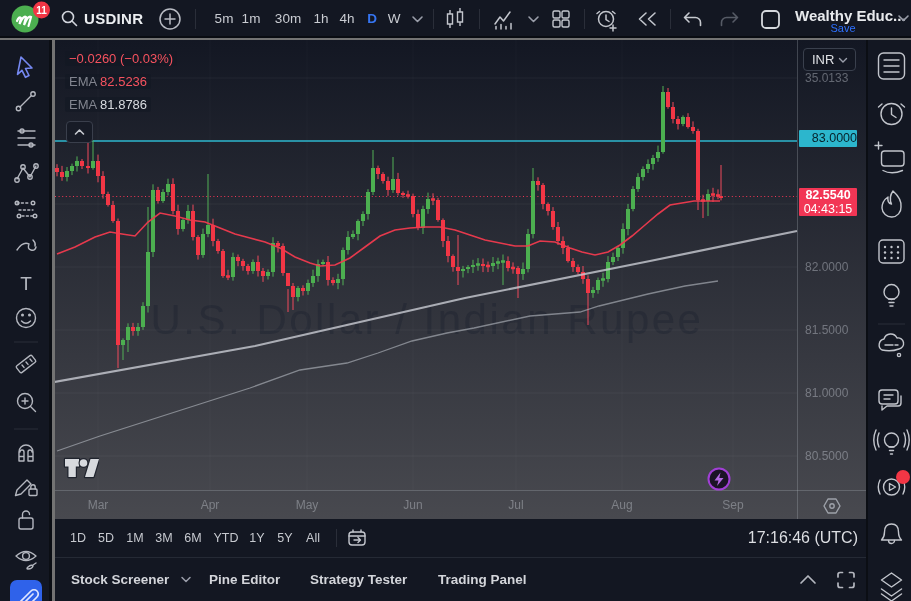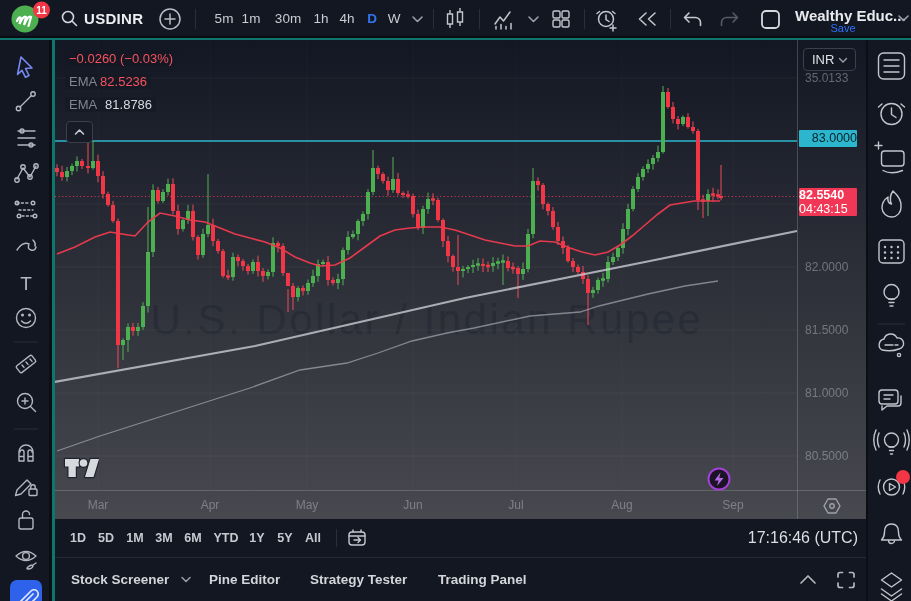--- a/index.html
+++ b/index.html
@@ -1,28 +1,28 @@
 <!DOCTYPE html>
 <html><head><meta charset="utf-8"><style>
 *{margin:0;padding:0;box-sizing:border-box}
 html,body{width:911px;height:601px;overflow:hidden;background:#131722;
  font-family:"Liberation Sans",sans-serif;-webkit-font-smoothing:antialiased}
 .abs{position:absolute}
-#app{position:relative;width:911px;height:601px;background:#0f766e;color:#d1d4dc}
+#app{position:relative;width:911px;height:601px;background:#737373;color:#d1d4dc}
 #topbar{left:0;top:0;width:911px;height:38px;background:#131722;border-bottom:2px solid #090c12}
 #leftbar{left:0;top:40px;width:52px;height:561px;background:#131722;border-right:3px solid #0b0e14}
 #sidebar{left:866px;top:40px;width:45px;height:561px;background:#131722;border-left:2px solid #0b0e14}
 #chart{left:55px;top:40px;width:811px;height:479px;background:linear-gradient(180deg,#131723 0%,#48494f 100%)}
 #row1{left:55px;top:519px;width:811px;height:38px;background:#131722}
 #row2{left:55px;top:557px;width:811px;height:44px;background:#131722;border-top:1px solid #252a35}
 .tf{position:absolute;top:0;height:38px;line-height:38px;font-size:13.5px;color:#c9ccd2;transform:translateX(-50%)}
 .vsep{position:absolute;top:9px;height:20px;width:1px;background:#2a2e39}
 .axlabel{position:absolute;left:750px;font-size:12px;color:rgba(196,201,210,.44);transform:translateY(-50%)}
 .mon{position:absolute;top:458px;font-size:12px;color:rgba(200,204,212,.42);transform:translateX(-50%)}
-.b1{position:absolute;top:0;height:38px;line-height:38px;font-size:12.5px;color:#c6c9cf;transform:translateX(-50%);font-weight:700}
+.b1{position:absolute;top:0;height:38px;line-height:38px;font-size:12.5px;color:#c6c9cf;transform:translateX(-50%);font-weight:400}
 .b2{position:absolute;top:0;height:44px;line-height:44px;font-size:13.5px;color:#d3d5da;font-weight:700}
 </style></head>
 <body>
 <div id="app">
     <div id="topbar" class="abs">
       <svg class="abs" style="left:0;top:0" width="911" height="38" viewBox="0 0 911 38">
         <circle cx="25" cy="19" r="13.5" fill="#4caf50"></circle>
         <path d="M17 21 q2 -5 4 -3 l-1.5 6 q4 -9 6.5 -7 l-2 8 q4 -10 7 -8 l-2.5 9" stroke="#fff" stroke-width="2.2" fill="none" stroke-linecap="round"></path>
         <circle cx="41.5" cy="10" r="8.5" fill="#f23645"></circle>
         <text x="41.5" y="13.5" font-size="10" font-weight="700" fill="#fff" text-anchor="middle">11</text>
@@ -91,34 +91,34 @@
         <path fill="none" stroke="#53b057" stroke-width="1" d="M12 127 V141.4 M17 123.6 V135.1 M22 116.4 V131.5 M38 100 V129.7 M68 298.3 V320 M73 283.3 V312 M83 283 V295.8 M88 262.2 V289.9 M93 167 V272.5 M98 144.3 V217 M108 149.1 V162.9 M113 138.7 V155.5 M128 178.5 V191.5 M133 164.9 V183.8 M148 188.6 V217.8 M153 134 V197.2 M178 212.7 V240.7 M198 219.4 V233.8 M213 229.4 V239.5 M218 197.2 V236.7 M243 246 V261.4 M253 239.6 V254.8 M258 229.7 V246.9 M263 219.6 V241.8 M268 219.6 V226.3 M283 233.8 V249.2 M288 207.5 V245.3 M293 191.1 V214.5 M298 190.4 V199 M303 179.3 V200.3 M308 171.3 V186 M313 149.2 V179.6 M318 110 V155 M338 117 V152.9 M368 165.7 V194 M373 152.6 V173.8 M408 225.9 V237.5 M413 225.1 V233.2 M418 219.8 V233 M423 218.1 V230.7 M438 217 V231.9 M443 217.7 V229.2 M448 214.5 V245 M468 222.5 V239.9 M473 188.9 V232.4 M478 128 V198.4 M538 246.9 V257.8 M543 237.5 V253.7 M548 232.8 V246.8 M553 216.1 V242.4 M558 212.6 V225.1 M563 205.8 V221 M568 183.3 V213.7 M573 163.9 V195.3 M578 146.1 V171.3 M583 133.2 V151.9 M588 126.4 V140.6 M593 119.4 V133 M598 114.9 V129.7 M603 105.6 V121.8 M608 46 V113.7 M628 75.4 V86.2 M653 149.4 V176"></path>
 <path fill="none" stroke="#ef4b5c" stroke-width="1" d="M2 124.2 V136.3 M7 125.9 V140.8 M27 119 V129 M33 97 V133.5 M43 114.6 V142.3 M48 131.2 V158.6 M53 151.7 V166.6 M58 160.9 V182.8 M63 178.5 V328 M78 282.9 V295.7 M103 146.9 V163.6 M118 138.3 V174.4 M123 164.7 V194.7 M138 164.6 V200.5 M143 195.1 V219.6 M158 178.7 V206.3 M163 198.9 V213.7 M168 209 V237.8 M173 229.8 V240.1 M183 214.5 V226.2 M188 218.8 V230.7 M193 223.9 V234.6 M203 215.6 V236.5 M208 228 V241.9 M223 201 V212.4 M228 203.4 V235.8 M233 272 V249.1 M238 243 V270 M248 245.3 V255.5 M273 216 V245.6 M278 237.3 V245.4 M323 125.6 V139.1 M328 132.2 V143.6 M333 136.7 V155.8 M343 132.9 V155.5 M348 151.4 V157.8 M353 150.6 V158.5 M358 153.6 V177.3 M363 169.6 V190.2 M378 153.3 V165.1 M383 157.8 V181.7 M388 178.4 V207.1 M393 196 V222.3 M398 214.4 V231.7 M403 195 V245 M428 218.5 V232.1 M433 221.5 V232.1 M453 216.4 V231.4 M458 222.4 V233.7 M463 226.1 V258 M483 137.3 V150.7 M488 143.1 V169.3 M493 162.4 V175.5 M498 167.1 V189.7 M503 182 V205 M508 196.4 V214.1 M513 205.2 V222.6 M518 218 V231.9 M523 224.5 V234.3 M528 226 V243.8 M533 235.3 V285 M613 48 V68.7 M618 62 V83.4 M623 76 V89.5 M633 73.2 V88.6 M638 81.4 V93.7 M643 88.8 V170 M648 154.7 V178 M658 147.8 V162 M663 149.4 V159.2 M666 125 V160.4"></path>
 <path fill="#4caf50" d="M10 131 h4 v6 h-4 z M15 126 h4 v5 h-4 z M20 121 h4 v5 h-4 z M36 121 h4 v7 h-4 z M66 300 h4 v5 h-4 z M71 287 h4 v13 h-4 z M81 287 h4 v4 h-4 z M86 266 h4 v21 h-4 z M91 212 h4 v54 h-4 z M96 150 h4 v62 h-4 z M106 152 h4 v9 h-4 z M111 144 h4 v8 h-4 z M126 180 h4 v9 h-4 z M131 171 h4 v9 h-4 z M146 194 h4 v21 h-4 z M151 185 h4 v9 h-4 z M176 217 h4 v20 h-4 z M196 222 h4 v9 h-4 z M211 232 h4 v4 h-4 z M216 203 h4 v29 h-4 z M241 248 h4 v9 h-4 z M251 243 h4 v8 h-4 z M256 236 h4 v7 h-4 z M261 224 h4 v12 h-4 z M266 222 h4 v2 h-4 z M281 239 h4 v4 h-4 z M286 210 h4 v29 h-4 z M291 197 h4 v13 h-4 z M296 194 h4 v3 h-4 z M301 181 h4 v13 h-4 z M306 174 h4 v7 h-4 z M311 152 h4 v22 h-4 z M316 128 h4 v24 h-4 z M336 139 h4 v11 h-4 z M366 169 h4 v19 h-4 z M371 159 h4 v10 h-4 z M406 229 h4 v2 h-4 z M411 227 h4 v2 h-4 z M416 225 h4 v2 h-4 z M421 223.3 h4 v2.4 h-4 z M436 223 h4 v3 h-4 z M441 221.3 h4 v2.4 h-4 z M446 220.3 h4 v2.4 h-4 z M466 229 h4 v5 h-4 z M471 194 h4 v35 h-4 z M476 141 h4 v53 h-4 z M536 250 h4 v3 h-4 z M541 240 h4 v10 h-4 z M546 238.3 h4 v2.4 h-4 z M551 222 h4 v17 h-4 z M556 217 h4 v5 h-4 z M561 208 h4 v9 h-4 z M566 189 h4 v19 h-4 z M571 169 h4 v20 h-4 z M576 149 h4 v20 h-4 z M581 137 h4 v12 h-4 z M586 129 h4 v8 h-4 z M591 124 h4 v5 h-4 z M596 118 h4 v6 h-4 z M601 112 h4 v6 h-4 z M606 52 h4 v60 h-4 z M626 77 h4 v7 h-4 z M651 154 h4 v7 h-4 z"></path>
 <path fill="#f23645" d="M0 128 h4 v4 h-4 z M5 132 h4 v5 h-4 z M25 121 h4 v5 h-4 z M31 126 h4 v2 h-4 z M41 121 h4 v15 h-4 z M46 136 h4 v18 h-4 z M51 154 h4 v11 h-4 z M56 165 h4 v16 h-4 z M61 181 h4 v124 h-4 z M76 287 h4 v4 h-4 z M101 150 h4 v11 h-4 z M116 144 h4 v27 h-4 z M121 171 h4 v18 h-4 z M136 171 h4 v26 h-4 z M141 197 h4 v18 h-4 z M156 185 h4 v16 h-4 z M161 201 h4 v10 h-4 z M166 211 h4 v25 h-4 z M171 235.3 h4 v2.4 h-4 z M181 217 h4 v4 h-4 z M186 221 h4 v5 h-4 z M191 226 h4 v5 h-4 z M201 222 h4 v9 h-4 z M206 231 h4 v5 h-4 z M221 203 h4 v3 h-4 z M226 206 h4 v27 h-4 z M231 233 h4 v13 h-4 z M236 246 h4 v11 h-4 z M246 248 h4 v3 h-4 z M271 222 h4 v18 h-4 z M276 240 h4 v3 h-4 z M321 128 h4 v6 h-4 z M326 134 h4 v7 h-4 z M331 141 h4 v9 h-4 z M341 139 h4 v14 h-4 z M346 153 h4 v2 h-4 z M351 154.3 h4 v2.4 h-4 z M356 156 h4 v18 h-4 z M361 174 h4 v14 h-4 z M376 158.3 h4 v2.4 h-4 z M381 160 h4 v20 h-4 z M386 180 h4 v21 h-4 z M391 201 h4 v15 h-4 z M396 216 h4 v11 h-4 z M401 227 h4 v4 h-4 z M426 224 h4 v2 h-4 z M431 224.8 h4 v2.4 h-4 z M451 221 h4 v7 h-4 z M456 226.8 h4 v2.4 h-4 z M461 228 h4 v6 h-4 z M481 141 h4 v4 h-4 z M486 145 h4 v19 h-4 z M491 164 h4 v7 h-4 z M496 171 h4 v16 h-4 z M501 187 h4 v14 h-4 z M506 201 h4 v7 h-4 z M511 208 h4 v13 h-4 z M516 221 h4 v6 h-4 z M521 227 h4 v5 h-4 z M526 232 h4 v7 h-4 z M531 239 h4 v14 h-4 z M611 52 h4 v15 h-4 z M616 67 h4 v12 h-4 z M621 79 h4 v5 h-4 z M631 77 h4 v10 h-4 z M636 87 h4 v4 h-4 z M641 91 h4 v69 h-4 z M646 159.3 h4 v2.4 h-4 z M656 153.3 h4 v2.4 h-4 z M661 154.3 h4 v2.4 h-4 z M664 156 h4 v2 h-4 z"></path>
 <path fill="none" stroke="#ef3a4e" stroke-width="1.6" stroke-opacity="0.95" d="M2 214 L20 207 L40 197 L55 192 L67 194 L80 196 L93 182 L105 173 L120 176 L135 180 L150 182 L165 188 L180 194 L195 198 L210 202 L225 208 L240 217 L255 223 L265 226 L280 225 L295 218 L310 207 L325 196 L340 190 L355 188 L370 187 L385 187 L400 190 L415 195 L430 200 L445 203 L460 206 L473 206 L485 201 L500 202 L515 208 L527 212 L540 215 L553 212 L565 205 L577 196 L590 185 L603 174 L615 165 L627 163 L639 161 L651 161 L663 161 L665 161"></path>
 <path fill="none" stroke="#aeb2ba" stroke-width="1.3" stroke-opacity="0.65" d="M2 411 L45 396 L95 380 L145 364 L195 348 L245 330 L292 323 L323 313 L357 301 L392 293 L419 288 L475 276 L525 272 L544 266 L593 254 L630 246 L663 241"></path>
 <path fill="none" stroke="#c9ccd3" stroke-width="2.2" stroke-opacity="0.8" d="M-1 342 L200 306 L410 258 L595 221 L742 191"></path>
       </svg>
       <div class="abs" style="left:10px;top:11px;font-size:13px;color:#f7525f;background:rgba(19,23,34,.55);padding:0 4px;border-radius:2px">−0.0260 (−0.03%)</div>
       <div class="abs" style="left:10px;top:34px;font-size:13px;color:#82858f;background:rgba(19,23,34,.55);padding:0 4px;border-radius:2px">EMA <span style="color:#f7525f;margin-left:0">82.5236</span></div>
-      <div class="abs" style="left:10px;top:57px;font-size:13px;color:#82858f;background:rgba(19,23,34,.55);padding:0 4px;border-radius:2px">EMA <span style="color:#d8dbe0;margin-left:5px">81.8786</span></div>
+      <div class="abs" style="left:10px;top:57px;font-size:13px;color:#82858f;background:rgba(19,23,34,.55);padding:0 4px;border-radius:2px">EMA <span style="color:#d8dbe0;">81.8786</span></div>
       <div class="abs" style="left:11px;top:81px;width:27px;height:22px;background:#171b26;border:1px solid #3a3f4c;border-radius:4px"><svg width="25" height="20" viewBox="0 0 25 20">
           <path d="M8.5 12 l4 -4 l4 4" stroke="#c7cad0" stroke-width="1.6" fill="none" stroke-linecap="round" stroke-linejoin="round"></path>
         </svg></div>
       <div class="abs" style="left:748px;top:8px;width:53px;height:23px;background:#131722;border:1px solid #3a404d;border-radius:4px;color:#dfe1e5;font-size:13px;line-height:21px;padding-left:8px">INR<svg style="position:absolute;right:7px;top:8px" width="10" height="7" viewBox="0 0 10 7">
           <path d="M1.5 1.5 l3.5 3.5 l3.5 -3.5" stroke="#9a9eaa" stroke-width="1.4" fill="none" stroke-linecap="round"></path>
         </svg></div>
       <div class="axlabel" style="top:38px">35.0133</div>
       <div class="axlabel" style="top:227px">82.0000</div>
       <div class="axlabel" style="top:290px">81.5000</div>
       <div class="axlabel" style="top:353px">81.0000</div>
       <div class="axlabel" style="top:416px">80.5000</div>
       <div class="abs" style="left:744px;top:90px;width:58px;height:17px;background:#2cb6cd;color:#06222a;font-size:12.5px;line-height:17px;text-align:right;border-radius:1px">83.0000</div>
-      <div class="abs" style="left:744px;top:148px;width:58px;height:28px;background:#f23655;color:#fff;font-size:12.5px;line-height:14px;border-radius:1px;font-weight:700">82.5540<br><span style="font-weight:400">04:43:15</span></div>
+      <div class="abs" style="left:744px;top:148px;width:58px;height:28px;background:#f23655;color:#fff;font-size:12.5px;line-height:14px;text-align:center;border-radius:1px;font-weight:700">82.5540<br><span style="font-weight:400">04:43:15</span></div>
       <div class="mon" style="left:43px">Mar</div>
       <div class="mon" style="left:155px">Apr</div>
       <div class="mon" style="left:252px">May</div>
       <div class="mon" style="left:358px">Jun</div>
       <div class="mon" style="left:461px">Jul</div>
       <div class="mon" style="left:567px">Aug</div>
       <div class="mon" style="left:678px">Sep</div>
       <svg class="abs" style="left:8px;top:416px" width="36" height="24" viewBox="0 0 36 24">
         <path d="M2 3 h14 v7.5 h-3.2 v10.5 h-7.3 v-10.5 h-3.5 z M22 21 l5.5 -18 h8.5 l-5.5 18 z" fill="#d7d9dd" stroke="#20242e" stroke-width="2.4" paint-order="stroke" stroke-linejoin="round"></path>
         <circle cx="20.5" cy="7" r="3.8" fill="#d7d9dd" stroke="#20242e" stroke-width="2.4" paint-order="stroke"></circle>

